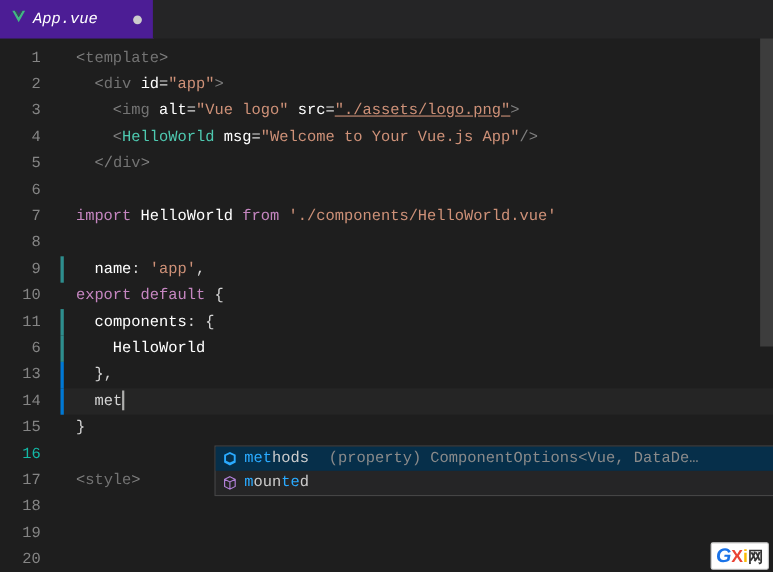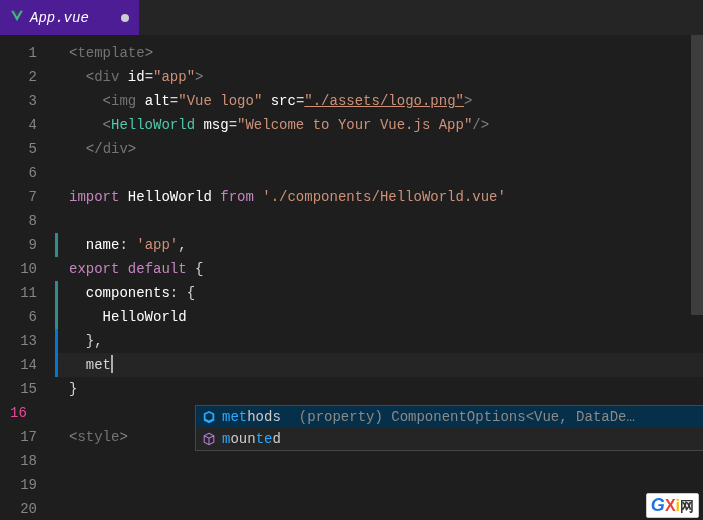--- a/index.html
+++ b/index.html
@@ -42,21 +42,21 @@
       height: calc(100% - 35px);
     }
     .gutter {
       width: 55px;
       padding-top: 6px;
       text-align: right;
       color: #858585;
       user-select: none;
     }
     .gutter .ln { height: 24px; line-height: 24px; padding-right: 18px; }
-    .gutter .ln.active { color: #ec4899; text-align: center; }
+    .gutter .ln.active { color: #14b8a6; }
     .code {
       flex: 1;
       padding-top: 6px;
       position: relative;
     }
     .line { height: 24px; line-height: 24px; white-space: pre; padding-left: 14px; position: relative; }
     .bar-teal::before {
       content: "";
       position: absolute;
       left: 0; top: 0; bottom: 0;

